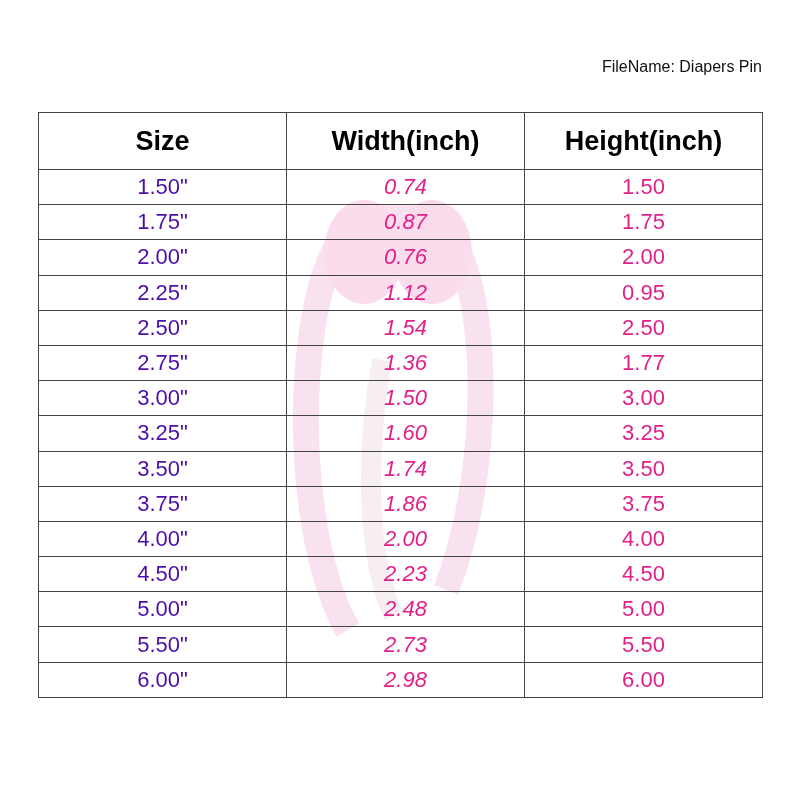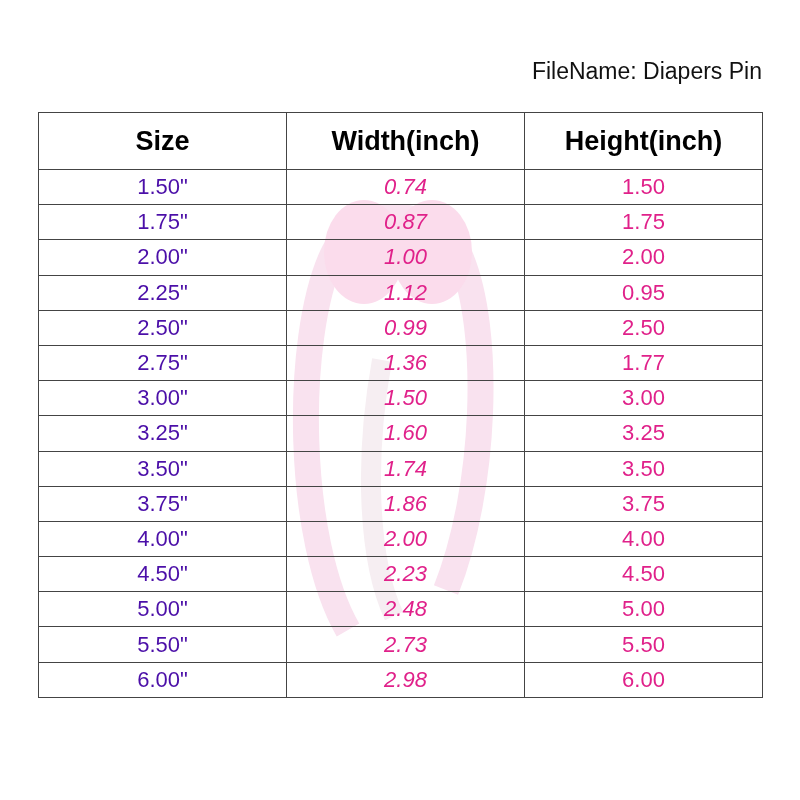--- a/index.html
+++ b/index.html
@@ -19,21 +19,21 @@
     position: relative;
     width: 800px;
     height: 800px;
     box-sizing: border-box;
   }
 
   .filename {
     position: absolute;
     top: 58px;
     right: 38px;
-    font-size: 23px;
+    font-size: 16px;
     color: #111111;
     font-family: "Liberation Sans", sans-serif;
     white-space: nowrap;
   }
 
   
   .watermark {
     position: absolute;
     left: 286px;
     top: 160px;
@@ -137,31 +137,31 @@
           <td class="col-width">0.74</td>
           <td class="col-height">1.50</td>
         </tr>
         <tr>
           <td class="col-size">1.75"</td>
           <td class="col-width">0.87</td>
           <td class="col-height">1.75</td>
         </tr>
         <tr>
           <td class="col-size">2.00"</td>
-          <td class="col-width">1.00</td>
+          <td class="col-width">0.76</td>
           <td class="col-height">2.00</td>
         </tr>
         <tr>
           <td class="col-size">2.25"</td>
           <td class="col-width">1.12</td>
           <td class="col-height">0.95</td>
         </tr>
         <tr>
           <td class="col-size">2.50"</td>
-          <td class="col-width">0.99</td>
+          <td class="col-width">1.54</td>
           <td class="col-height">2.50</td>
         </tr>
         <tr>
           <td class="col-size">2.75"</td>
           <td class="col-width">1.36</td>
           <td class="col-height">1.77</td>
         </tr>
         <tr>
           <td class="col-size">3.00"</td>
           <td class="col-width">1.50</td>

